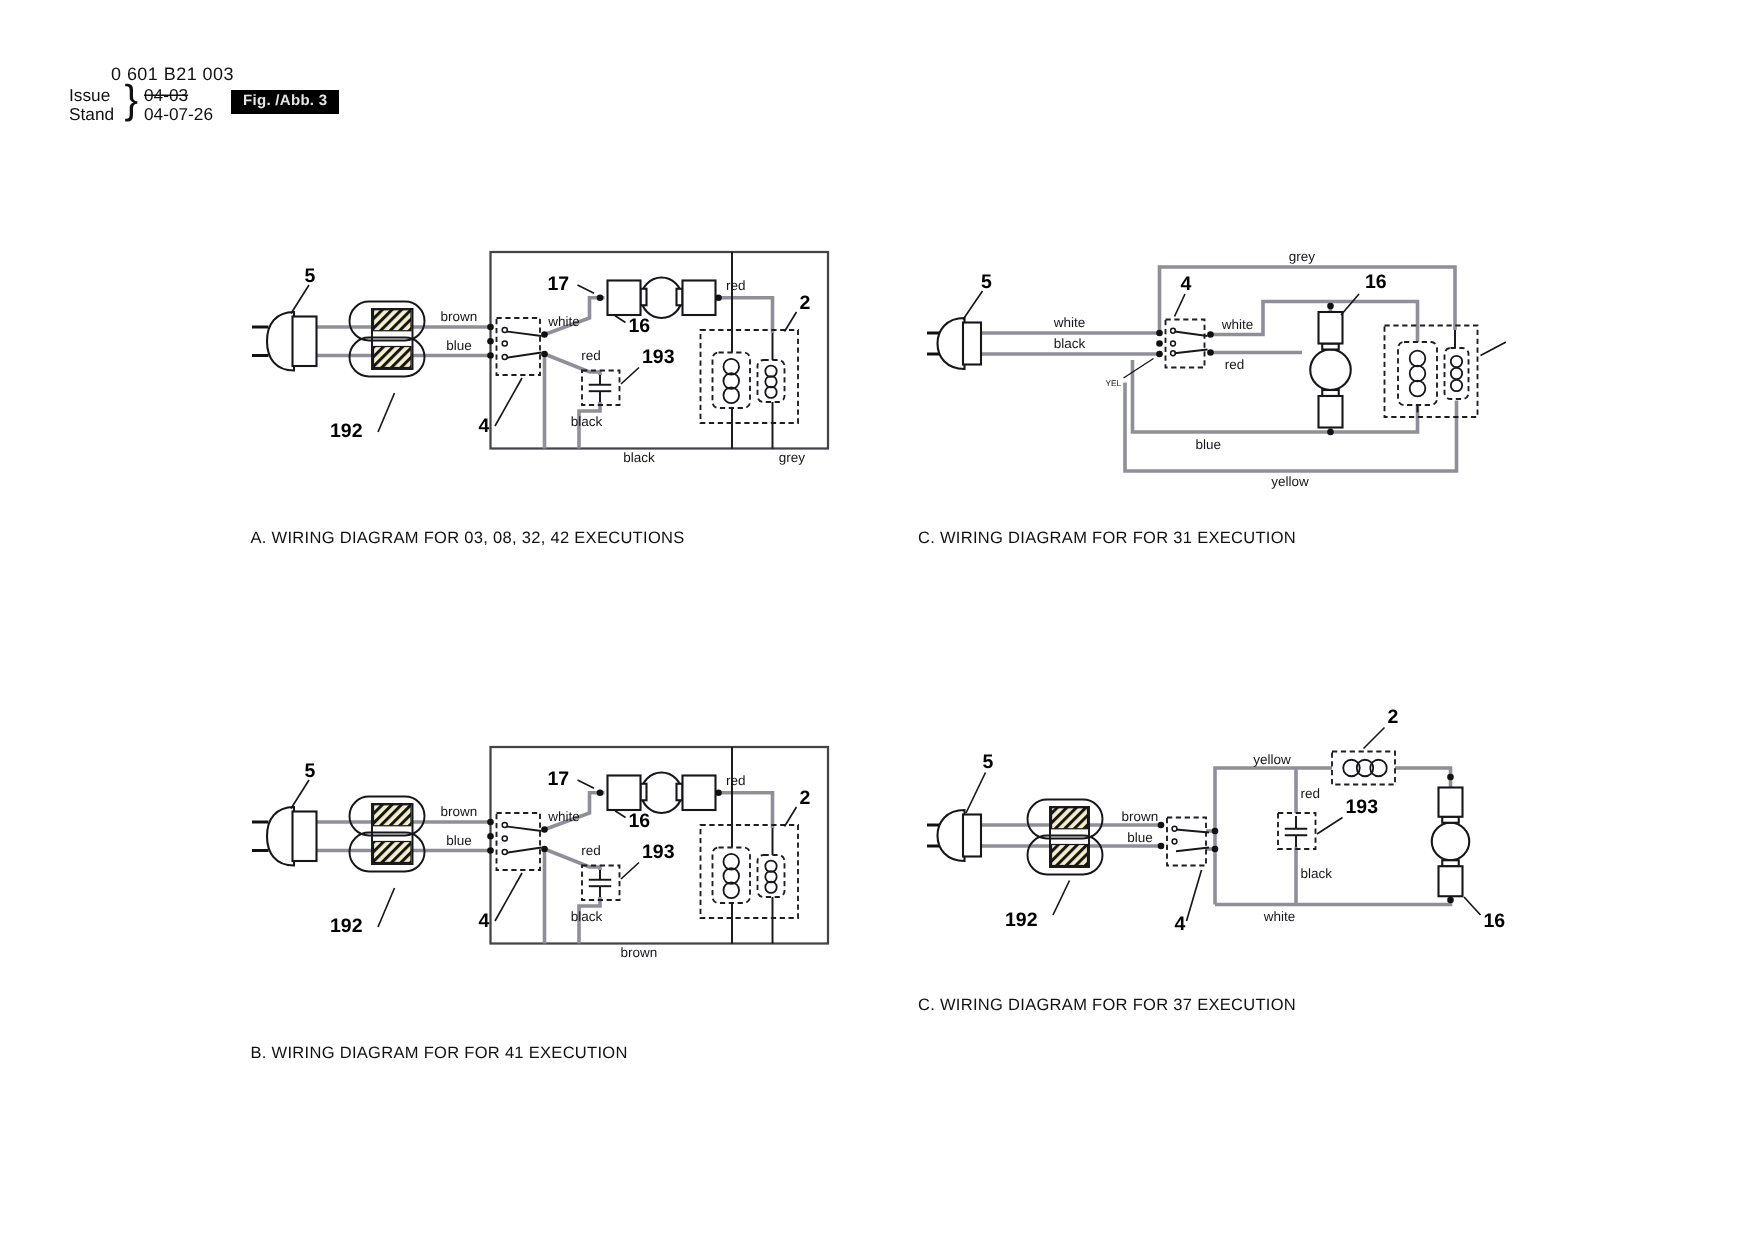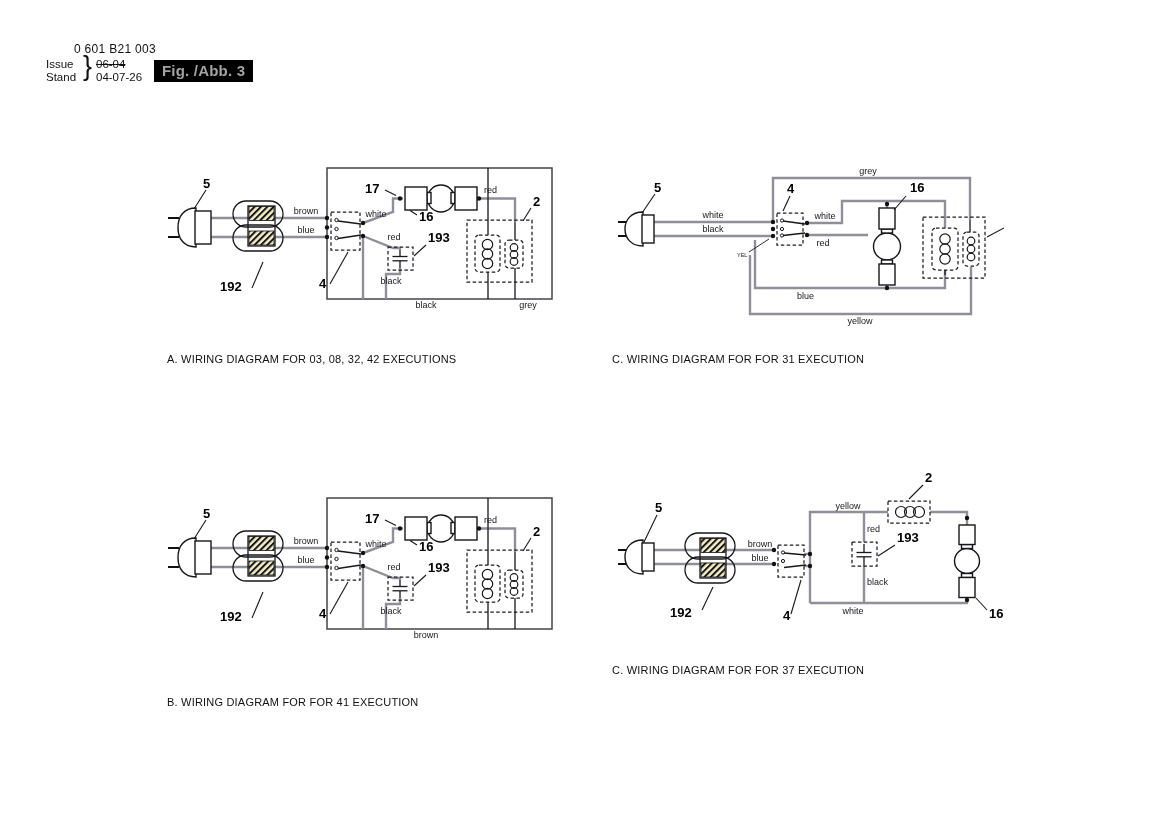--- a/index.html
+++ b/index.html
@@ -5,21 +5,21 @@
   html,body{margin:0;padding:0;background:#fff;}
   #page{position:relative;width:1004px;height:826px;background:#fff;overflow:hidden;
         font-family:"Liberation Sans",sans-serif;color:#111;}
   .abs{position:absolute;}
   
   .partnum{font-size:12px;letter-spacing:.3px;}
   .hlab{font-size:11.5px;}
   .brace{font-size:27px;font-weight:400;line-height:28px;}
   .hdate{font-size:11.5px;}
   .struck{text-decoration:line-through;}
-  .figbadge{background:#000;color:#a3a3a3;font-size:15px;font-weight:bold;
+  .figbadge{background:#000;color:#e5e5e5;font-size:10px;font-weight:bold;
             padding:2px 8px 3px 8px;letter-spacing:.2px;}
   
   .caption{font-size:11px;font-weight:500;letter-spacing:.2px;white-space:nowrap;}
   .footer{font-size:10.5px;line-height:13px;}
   
   svg text{font-family:"Liberation Sans",sans-serif;}
   .w{fill:none;stroke:#8f8f99;stroke-width:2.4;}
   .k{fill:none;stroke:#17171b;stroke-width:1.3;}
   .kf{fill:#fff;stroke:#17171b;stroke-width:1.4;}
   .coil{fill:none;stroke:#17171b;stroke-width:1.2;}
@@ -35,21 +35,21 @@
 </style>
 </head>
 <body>
 
 <div id="page">
 
   <div class="abs partnum" style="left:74px;top:42px;">0 601 B21 003</div>
   <div class="abs hlab" style="left:46px;top:58px;">Issue</div>
   <div class="abs hlab" style="left:46px;top:71px;">Stand</div>
   <div class="abs brace" style="left:83px;top:52px;">}</div>
-  <div class="abs hdate struck" style="left:96px;top:58px;">06-04</div>
+  <div class="abs hdate struck" style="left:96px;top:58px;">04-03</div>
   <div class="abs hdate" style="left:96px;top:71px;">04-07-26</div>
   <div class="abs figbadge" style="left:154px;top:60px;">Fig. /Abb. 3</div>
 
   <svg class="abs" style="left:160px;top:160px;" width="410" height="160" viewBox="0 0 410 160">
     <defs>
       <pattern id="hatch" width="4.5" height="4.5" patternUnits="userSpaceOnUse" patternTransform="rotate(45)">
         <rect width="4.5" height="4.5" fill="#f5efc6"></rect>
         <line x1="1" y1="0" x2="1" y2="4.5" stroke="#15151a" stroke-width="2"></line>
       </pattern>
     </defs>

